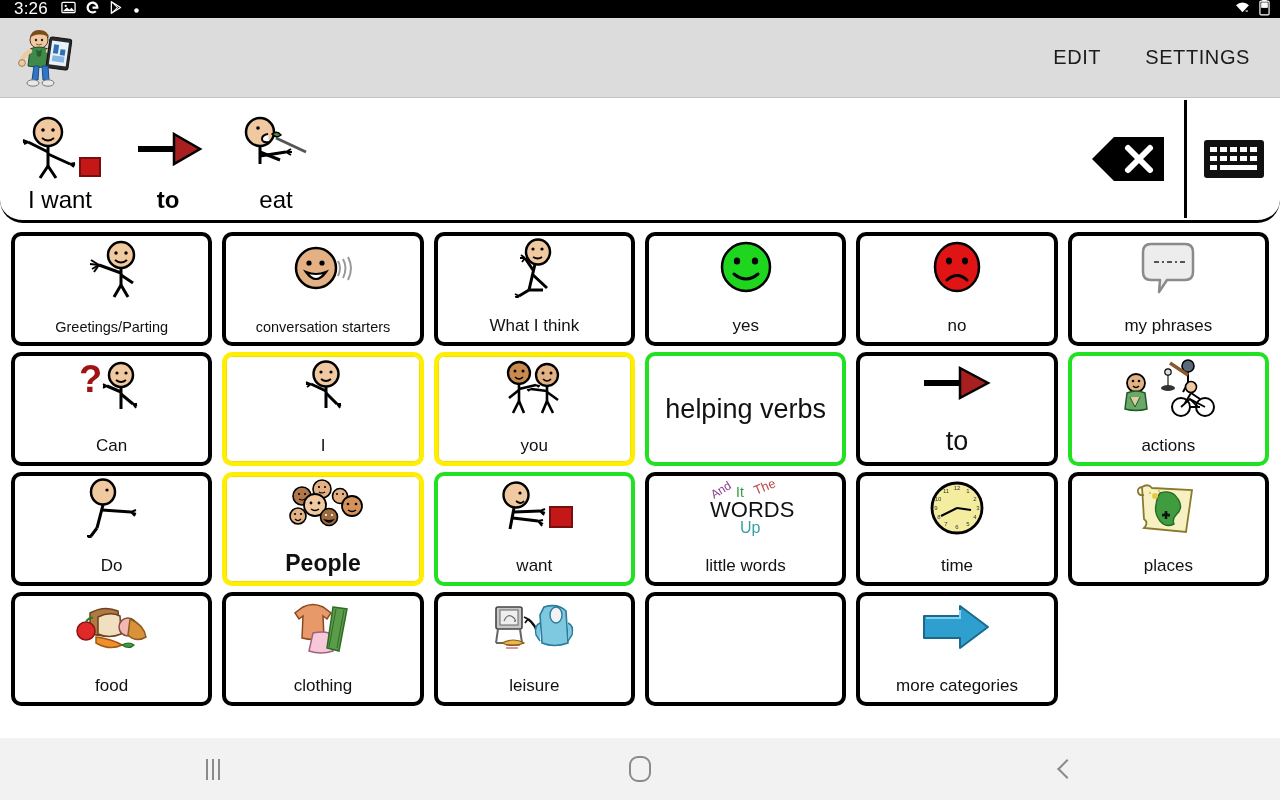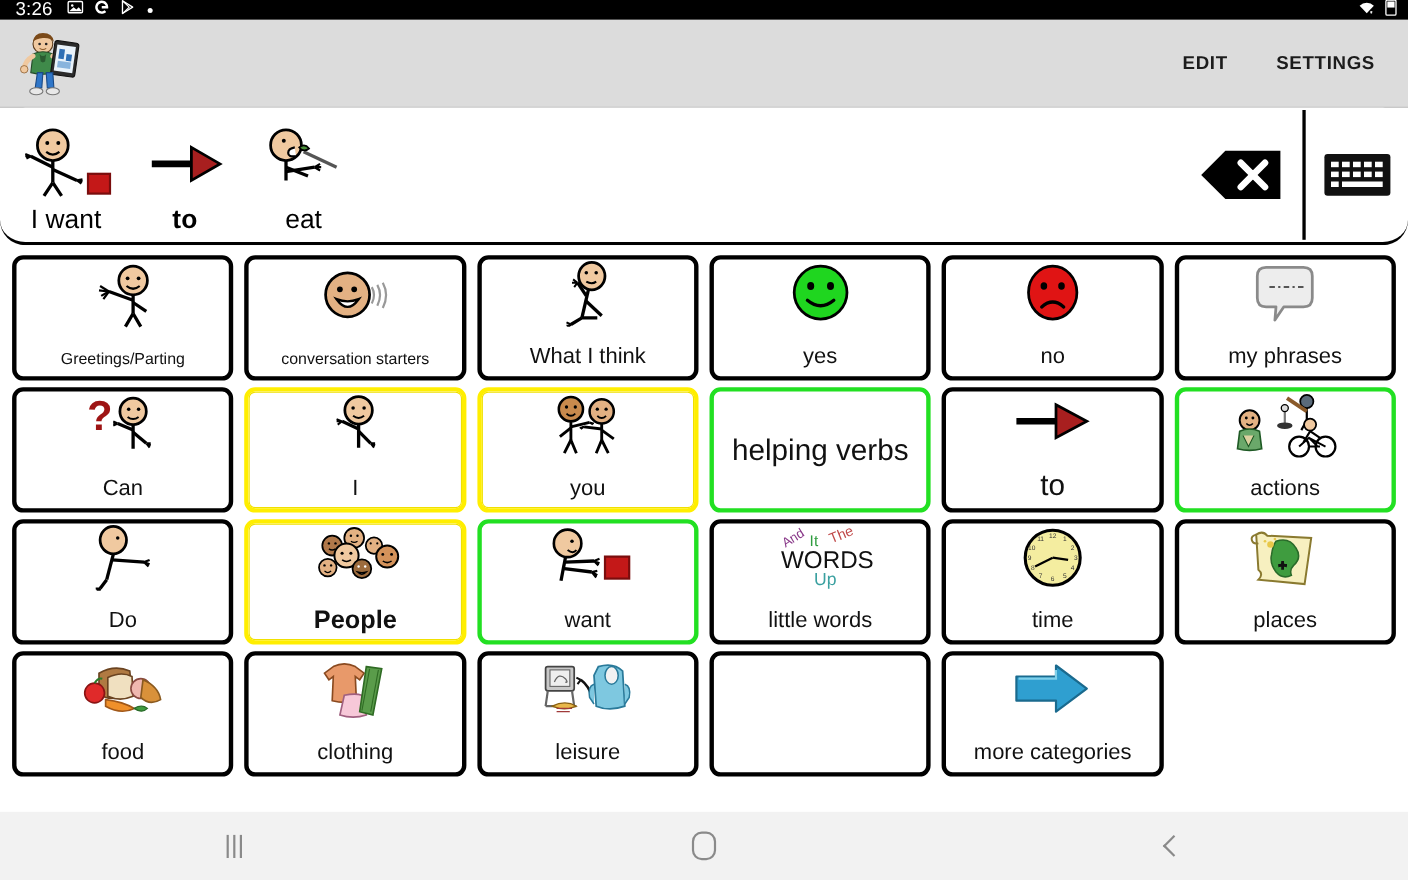--- a/index.html
+++ b/index.html
@@ -24,21 +24,21 @@
   
   .app-header {
     height: 80px; background: #dcdcdc;
     display: flex; align-items: center;
     border-bottom: 1px solid #c3c3c3;
     position: relative;
   }
   .app-logo { width: 66px; height: 66px; margin-left: 12px; position: relative; }
   .header-actions { margin-left: auto; display: flex; align-items: center; gap: 0; }
   .hdr-btn {
-    font-size: 17px; font-weight: bold; letter-spacing: .6px;
+    font-size: 20px; font-weight: normal; letter-spacing: .6px;
     color: #1c1c1c; padding: 10px 22px; cursor: pointer;
     background: none; border: none; font-family: "Liberation Sans", sans-serif;
   }
   .hdr-btn.last { padding-right: 30px; }
 
   
   .sentence-bar {
     height: 125px; background: #fff; position: relative;
     display: flex; align-items: stretch;
     border-bottom: 3px solid #000;
@@ -83,21 +83,21 @@
   }
   .btn.yellow { border-color: #ffee00; box-shadow: 0 0 0 1px #f0e000 inset; }
   .btn.green  { border-color: #22e022; }
   .btn.empty  { cursor: default; }
   .btn-sym {
     flex: 1 1 auto; width: 100%;
     display: flex; align-items: center; justify-content: center;
     min-height: 0; padding-top: 4px;
   }
   .btn-label {
-    font-size: 20px; color: #111; line-height: 1.05;
+    font-size: 17px; color: #111; line-height: 1.05;
     padding: 0 3px 7px 3px; text-align: center; white-space: nowrap;
   }
   .btn-label.sm { font-size: 14.5px; }
   .btn-label.lg { font-size: 23px; font-weight: bold; }
   .btn-label.xl { font-size: 27px; }
   .btn.text-only .btn-label { padding-bottom: 0; }
 
   
   .nav-bar {
     position: absolute; left: 0; bottom: 0;

